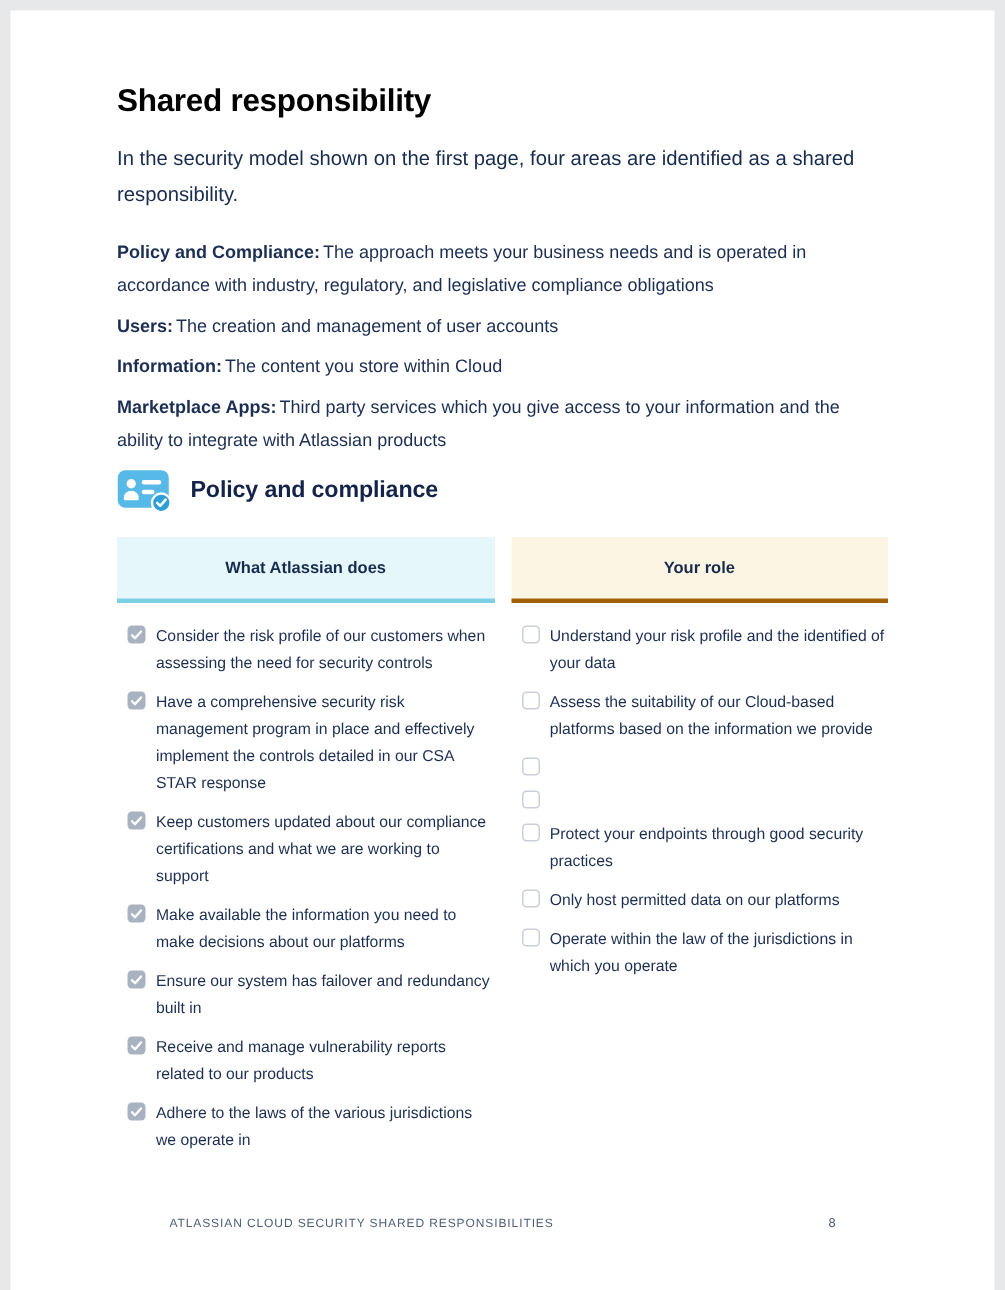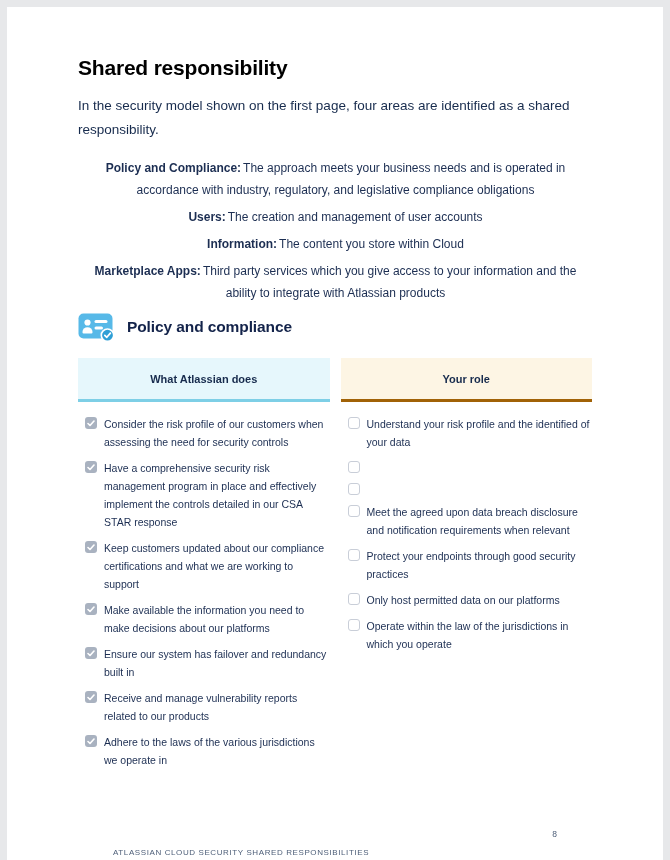--- a/index.html
+++ b/index.html
@@ -23,21 +23,21 @@
     font-size: 21px; font-weight: 700; color: #000000;
     letter-spacing: -0.2px; line-height: 26px;
   }
   .intro {
     margin-top: 13px; width: 505px;
     font-size: 13.5px; line-height: 24px; color: #172b4d;
   }
 
   
   .defs { position: absolute; left: 71px; top: 150px; width: 515px; }
-  .def { font-size: 12px; line-height: 22px; margin-bottom: 5px; color: #1c2e52; text-align: center; }
+  .def { font-size: 12px; line-height: 22px; margin-bottom: 5px; color: #1c2e52; }
   .def strong { font-weight: 700; margin-right: 2px; }
 
   
   .section-row {
     position: absolute; left: 71px; top: 305px;
     display: flex; align-items: center; gap: 13px;
   }
   .section-icon { width: 36px; height: 30px; display: block; }
   .section-heading { font-size: 15.5px; font-weight: 700; color: #13234a; letter-spacing: -0.1px; }
 
@@ -66,21 +66,21 @@
   .checkbox.checked { background: #a9b2c0; }
   .checkbox.unchecked { background: #ffffff; border: 1.5px solid #c9ced8; }
   .check-text { font-size: 10.5px; line-height: 18px; color: #1c2e52; }
 
   
   .footer {
     position: absolute; left: 106px; right: 106px; top: 803px;
     display: flex; justify-content: space-between; align-items: center;
   }
   .footer-title {
-    font-size: 8px; letter-spacing: 0.6px; color: #4d5e78; font-weight: 400; margin-top: 38px;
+    font-size: 8px; letter-spacing: 0.6px; color: #4d5e78; font-weight: 400;
   }
   .footer-page { font-size: 8.5px; color: #4d5e78; }
 </style>
 </head>
 <body>
 
 <div class="page">
 
   <div class="title-block">
     <h1 class="doc-title">Shared responsibility</h1>
@@ -186,29 +186,29 @@
       <div class="col-header">Your role</div>
       <div class="checklist">
 
           <div class="check-item">
             <span class="checkbox unchecked"></span>
             <span class="check-text">Understand your risk profile and the identified of your data</span>
           </div>
 
           <div class="check-item">
             <span class="checkbox unchecked"></span>
-          </div>
-
-          <div class="check-item">
-            <span class="checkbox unchecked"></span>
-          </div>
-
-          <div class="check-item">
-            <span class="checkbox unchecked"></span>
-            <span class="check-text">Meet the agreed upon data breach disclosure and notification requirements when relevant</span>
+            <span class="check-text">Assess the suitability of our Cloud-based platforms based on the information we provide</span>
+          </div>
+
+          <div class="check-item">
+            <span class="checkbox unchecked"></span>
+          </div>
+
+          <div class="check-item">
+            <span class="checkbox unchecked"></span>
           </div>
 
           <div class="check-item">
             <span class="checkbox unchecked"></span>
             <span class="check-text">Protect your endpoints through good security practices</span>
           </div>
 
           <div class="check-item">
             <span class="checkbox unchecked"></span>
             <span class="check-text">Only host permitted data on our platforms</span>

